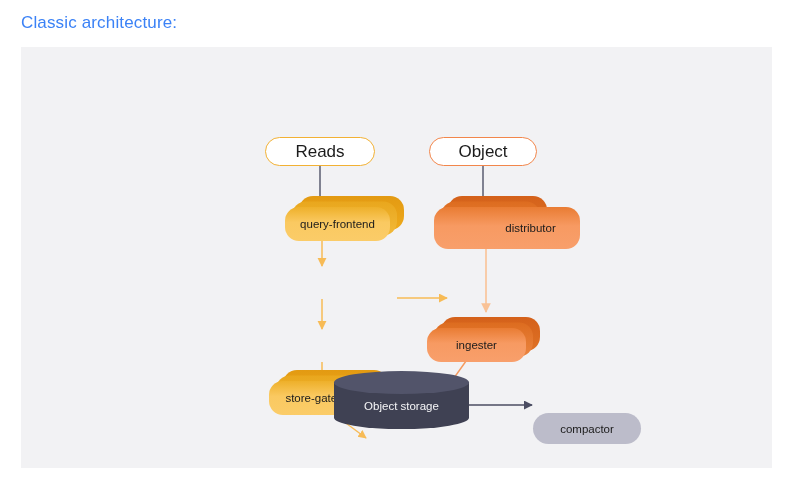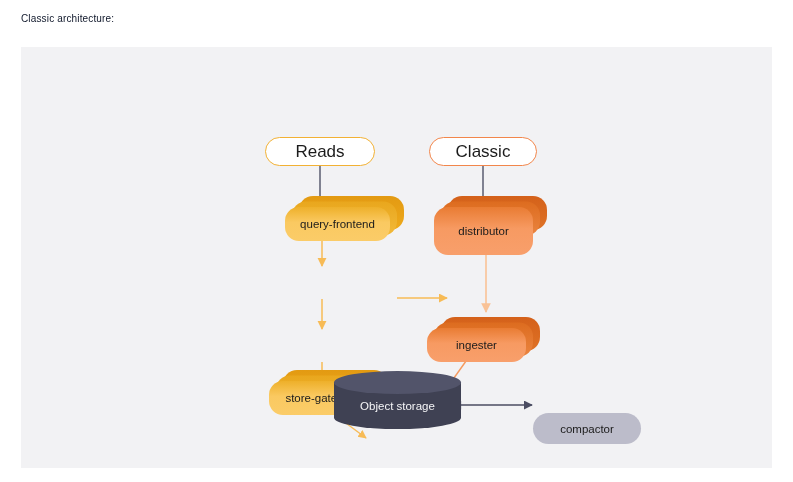--- a/index.html
+++ b/index.html
@@ -13,22 +13,22 @@
     height: 482px;
     font-family: "Liberation Sans", sans-serif;
     overflow: hidden;
     position: relative;
   }
 
   #page-title {
     position: absolute;
     left: 21px;
     top: 13px;
-    font-size: 10px;
-    color: #0f172a;
+    font-size: 17px;
+    color: #3b82f6;
     letter-spacing: 0.15px;
     white-space: nowrap;
   }
 
   #diagram-canvas {
     position: absolute;
     left: 21px;
     top: 47px;
     width: 751px;
     height: 421px;
@@ -96,20 +96,21 @@
 
   
   .orange .layer.back2 { background: linear-gradient(180deg,#d4611a 0%,#df7226 100%); }
   .orange .layer.back1 { background: linear-gradient(180deg,#dd6c1f 0%,#ea8440 100%); }
   .orange .layer.front { background: linear-gradient(180deg,#e97c33 0%,#f79a62 45%,#f89f6b 100%); }
 
   
   #object-storage {
     position: absolute;
     z-index: 6;
+    padding-left: 8px;
   }
   #object-storage .cyl-body {
     position: absolute;
     left: 0;
     top: 11px;
     width: 100%;
     height: 47px;
     background: #3f4153;
     border-radius: 0 0 50% 50% / 0 0 24% 24%;
   }
@@ -199,21 +200,21 @@
     <line x1="455" y1="300" x2="401" y2="376" stroke="#f59a5f" stroke-width="1.4" marker-end="url(#ah-orange)"></line>
 
     <line x1="432" y1="358" x2="511" y2="358" stroke="#4b4d62" stroke-width="1.5" marker-end="url(#ah-dark2)" marker-start="url(#ah-dark2-start)"></line>
   </svg>
 
   <div class="entry-pill reads" style="left:244px; top:90px; width:110px;">
     <span>Reads</span>
   </div>
 
   <div class="entry-pill writes" style="left:408px; top:90px; width:108px;">
-    <span>Classic</span>
+    <span>Object</span>
   </div>
 
   <div class="service-node amber" style="left:248px; top:160px; width:105px; height:34px;margin-left:16px;">
     <div class="layer back2" style="width:105px;height:34px;"></div>
     <div class="layer back1" style="width:105px;height:34px;"></div>
     <div class="layer front" style="width:105px;height:34px;">
       <span>query-frontend</span>
     </div>
   </div>
 
@@ -223,21 +224,21 @@
     <div class="layer back2" style="width:105px;height:34px;"></div>
     <div class="layer back1" style="width:105px;height:34px;"></div>
     <div class="layer front" style="width:105px;height:34px;">
       <span>store-gateway</span>
     </div>
   </div>
 
   <div class="service-node orange" style="left:413px; top:160px; width:99px; height:34px;">
     <div class="layer back2" style="width:99px;height:34px;"></div>
     <div class="layer back1" style="width:99px;height:34px;"></div>
-    <div class="layer front" style="width:99px;height:48px;">
+    <div class="layer front" style="width:99px;height:42px;padding-left:47px;">
       <span>distributor</span>
     </div>
   </div>
 
   <div class="service-node orange" style="left:406px; top:281px; width:99px; height:34px;padding-left:8px;">
     <div class="layer back2" style="width:99px;height:34px;"></div>
     <div class="layer back1" style="width:99px;height:34px;"></div>
     <div class="layer front" style="width:99px;height:34px;">
       <span>ingester</span>
     </div>

